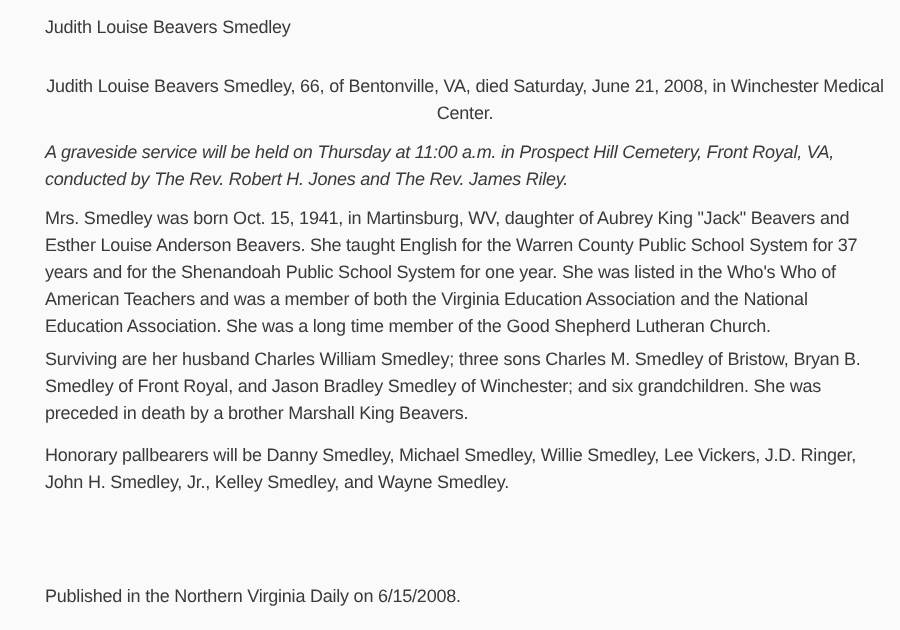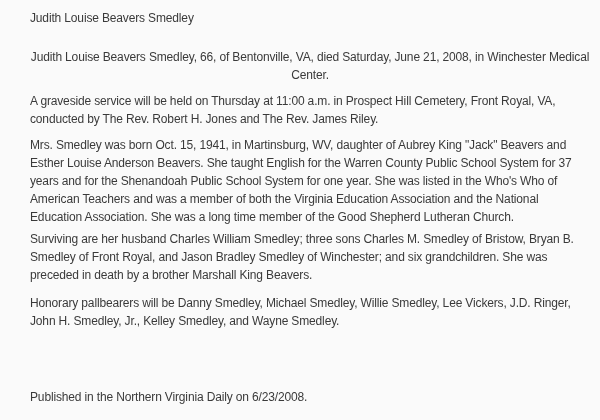--- a/index.html
+++ b/index.html
@@ -28,18 +28,18 @@
     line-height: 18px;
     letter-spacing: -0.15px;
   }
 </style>
 </head>
 <body>
 
 <div class="doc">
   <p class="para" style="top:9px;">Judith Louise Beavers Smedley</p>
   <p class="para" style="top:48px;text-align:center;">Judith Louise Beavers Smedley, 66, of Bentonville, VA, died Saturday, June 21, 2008, in Winchester Medical Center.</p>
-  <p class="para" style="top:92px;">A graveside service will be held on Thursday at 11:00 a.m. in Prospect Hill Cemetery, Front Royal, VA, conducted by The Rev. Robert H. Jones and The Rev. James Riley.</p>
+  <p class="para" style="top:92px;font-style:italic;">A graveside service will be held on Thursday at 11:00 a.m. in Prospect Hill Cemetery, Front Royal, VA, conducted by The Rev. Robert H. Jones and The Rev. James Riley.</p>
   <p class="para" style="top:136px;">Mrs. Smedley was born Oct. 15, 1941, in Martinsburg, WV, daughter of Aubrey King "Jack" Beavers and Esther Louise Anderson Beavers. She taught English for the Warren County Public School System for 37 years and for the Shenandoah Public School System for one year. She was listed in the Who's Who of American Teachers and was a member of both the Virginia Education Association and the National Education Association. She was a long time member of the Good Shepherd Lutheran Church.</p>
   <p class="para" style="top:294px;">Honorary pallbearers will be Danny Smedley, Michael Smedley, Willie Smedley, Lee Vickers, J.D. Ringer, John H. Smedley, Jr., Kelley Smedley, and Wayne Smedley.</p>
   <p class="para" style="top:230px;">Surviving are her husband Charles William Smedley; three sons Charles M. Smedley of Bristow, Bryan B. Smedley of Front Royal, and Jason Bradley Smedley of Winchester; and six grandchildren. She was preceded in death by a brother Marshall King Beavers.</p>
-  <p class="para" style="top:388px;">Published in the Northern Virginia Daily on 6/23/2008.</p>
+  <p class="para" style="top:388px;">Published in the Northern Virginia Daily on 6/15/2008.</p>
 </div>
 
 </body></html>

